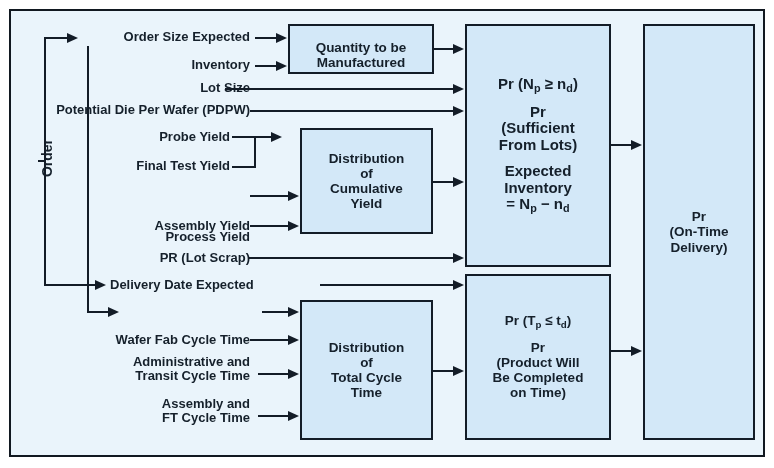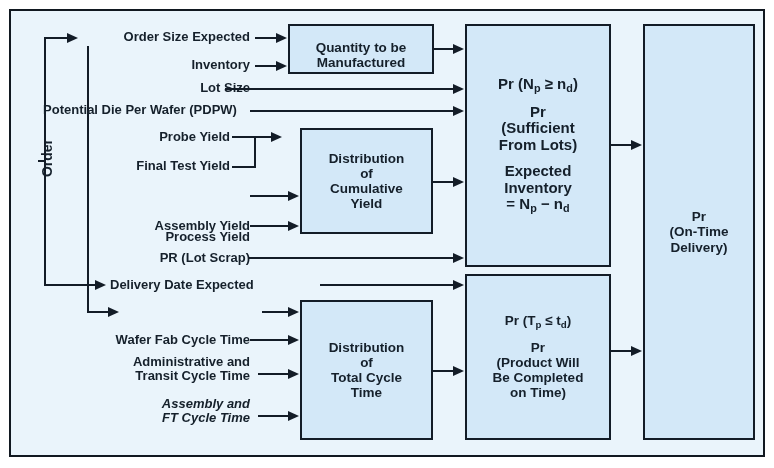--- a/index.html
+++ b/index.html
@@ -97,21 +97,21 @@
   <div class="ln vl" style="left:87px;top:46px;height:267px;"></div>
   <div class="ln hl" style="left:87px;top:311px;width:22px;"></div>
   <div class="arrow" style="left:108px;top:307px;"></div>
 
   <div class="lbl" style="left:60px;top:30px;width:190px;">Order Size Expected</div>
 
   <div class="lbl" style="left:60px;top:58px;width:190px;">Inventory</div>
 
   <div class="lbl" style="left:60px;top:81px;width:190px;">Lot Size</div>
 
-  <div class="lbl" style="left:30px;top:103px;width:220px;text-align:center;">Potential Die Per Wafer (PDPW)</div>
+  <div class="lbl" style="left:30px;top:103px;width:220px;">Potential Die Per Wafer (PDPW)</div>
 
   <div class="lbl" style="left:60px;top:130px;width:170px;">Probe Yield</div>
 
   <div class="lbl" style="left:60px;top:159px;width:170px;">Final Test Yield</div>
 
   <div class="lbl" style="left:60px;top:189px;width:190px;margin-top:41px;">Process Yield</div>
 
   <div class="lbl" style="left:60px;top:219px;width:190px;">Assembly Yield</div>
 
   <div class="lbl" style="left:60px;top:251px;width:190px;">PR (Lot Scrap)</div>
@@ -119,21 +119,21 @@
   <div class="lbl" style="left:110px;top:278px;width:190px;text-align:left;">Delivery Date Expected</div>
 
 
   <div class="lbl" style="left:40px;top:333px;width:210px;">Wafer Fab Cycle Time</div>
 
   <div class="lbl two" style="left:60px;top:355px;width:190px;">
     <span class="sup-line">Administrative and</span>
     <span class="sup-line">Transit Cycle Time</span>
   </div>
 
-  <div class="lbl two" style="left:60px;top:397px;width:190px;font-style:italic;">
+  <div class="lbl two" style="left:60px;top:397px;width:190px;">
     <span class="sup-line">Assembly and</span>
     <span class="sup-line">FT Cycle Time</span>
   </div>
 
   <div class="ln hl" style="left:255px;top:37px;width:22px;"></div>
   <div class="arrow" style="left:276px;top:33px;"></div>
 
   <div class="ln hl" style="left:255px;top:65px;width:22px;"></div>
   <div class="arrow" style="left:276px;top:61px;"></div>
 

